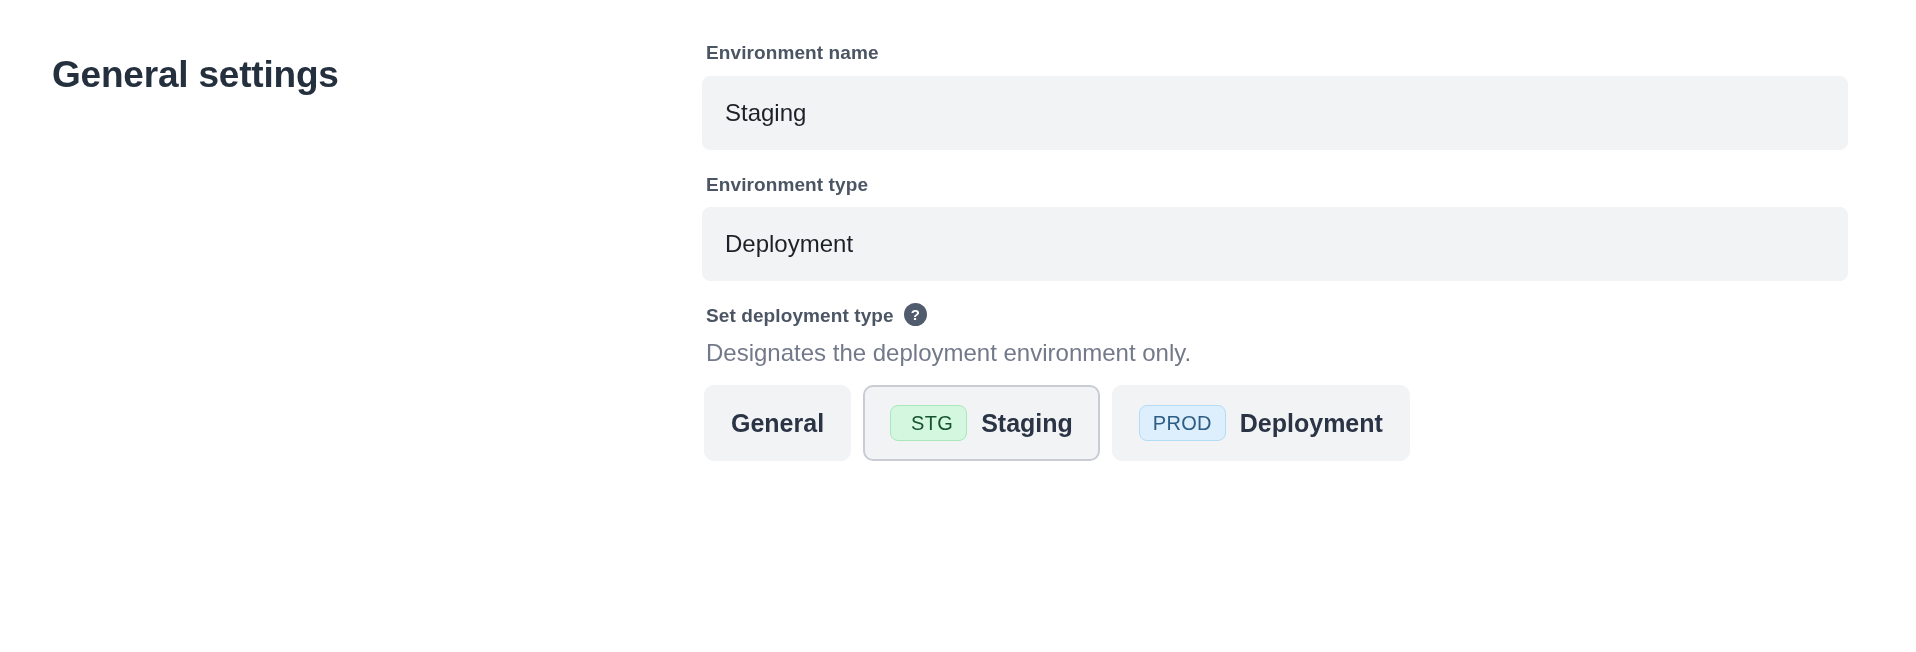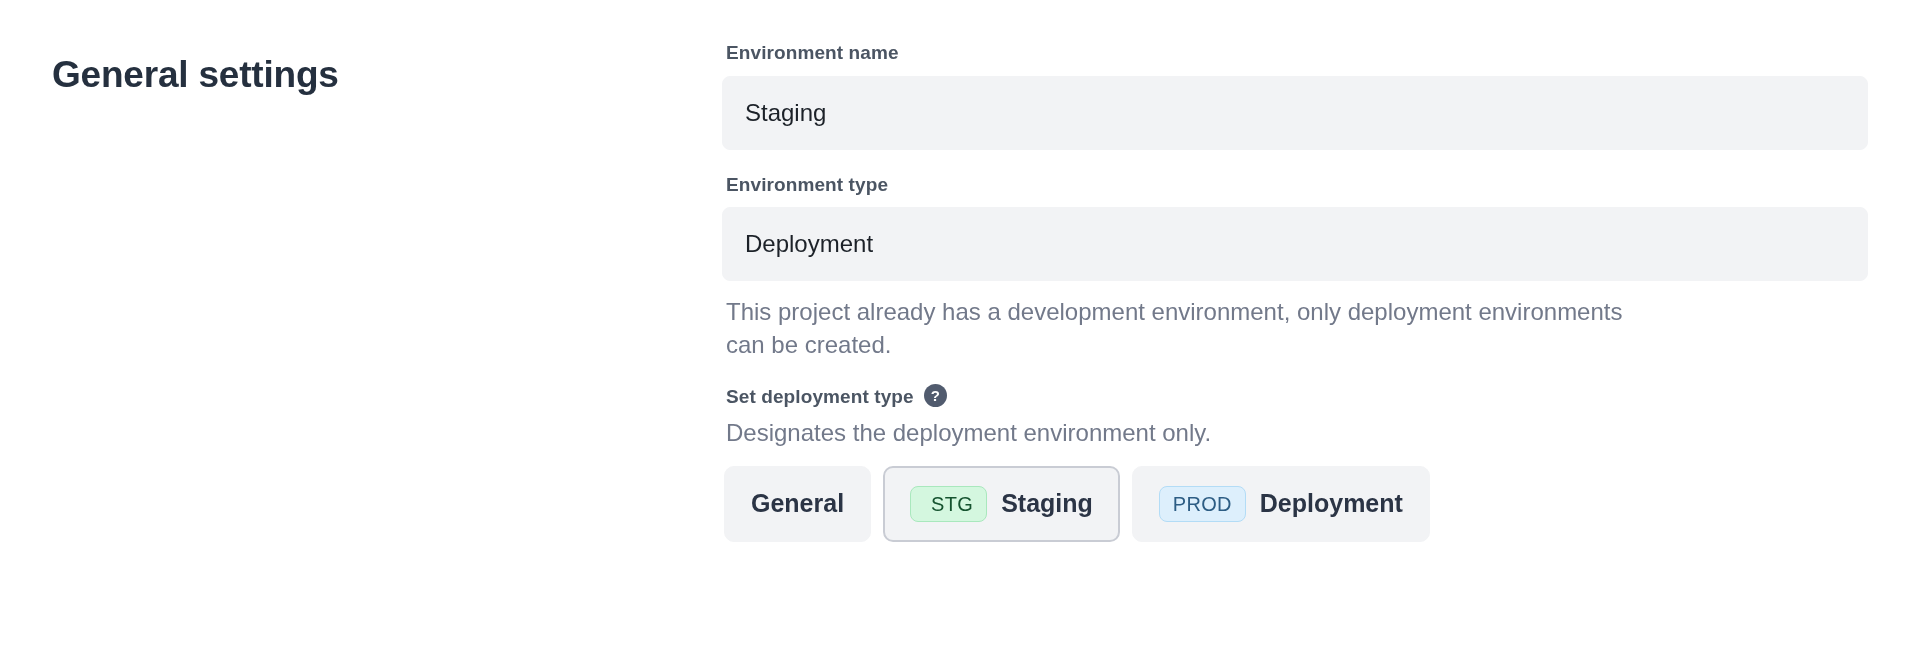--- a/index.html
+++ b/index.html
@@ -32,21 +32,21 @@
     font-size: 37px;
     font-weight: 700;
     letter-spacing: -0.2px;
     color: #25303f;
     line-height: 1.3;
   }
 
   
   .form-column {
     position: absolute;
-    left: 722px;
+    left: 702px;
     top: 40px;
     width: 1146px;
   }
 
   .field-label {
     font-size: 19px;
     font-weight: 700;
     color: #4b5563;
     line-height: 1.35;
     margin: 0 0 10px 4px;
@@ -177,21 +177,20 @@
   <div class="form-column">
 
     <div class="field-group">
       <div class="field-label">Environment name</div>
       <input class="text-input" type="text" value="Staging" style="">
     </div>
 
     <div class="field-group">
       <div class="field-label">Environment type</div>
       <input class="text-input" type="text" value="Deployment" style="">
-      <p class="help-text">This project already has a development environment, only deployment environments can be created.</p>
     </div>
 
     <div class="field-group">
       <div class="inline-label-row">
         <span class="field-label">Set deployment type</span>
         <span class="help-circle-icon">?</span>
       </div>
 
       <p class="sub-desc">Designates the deployment environment only.</p>
 

